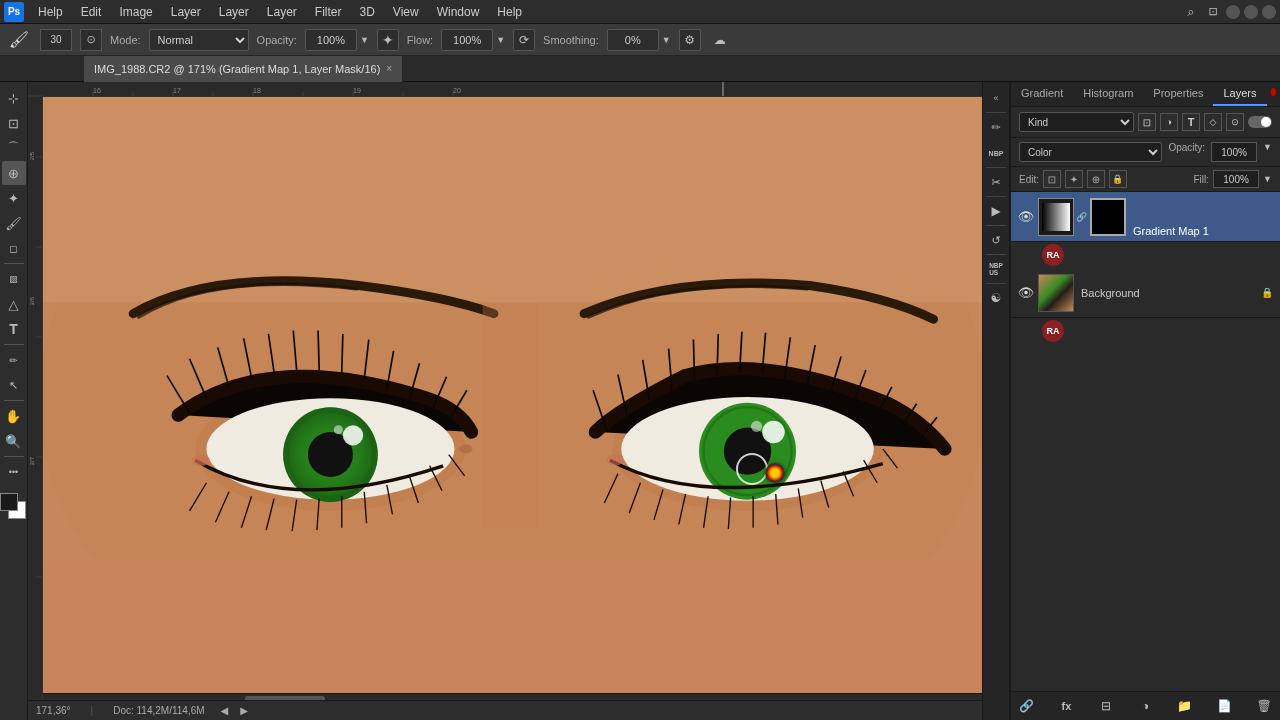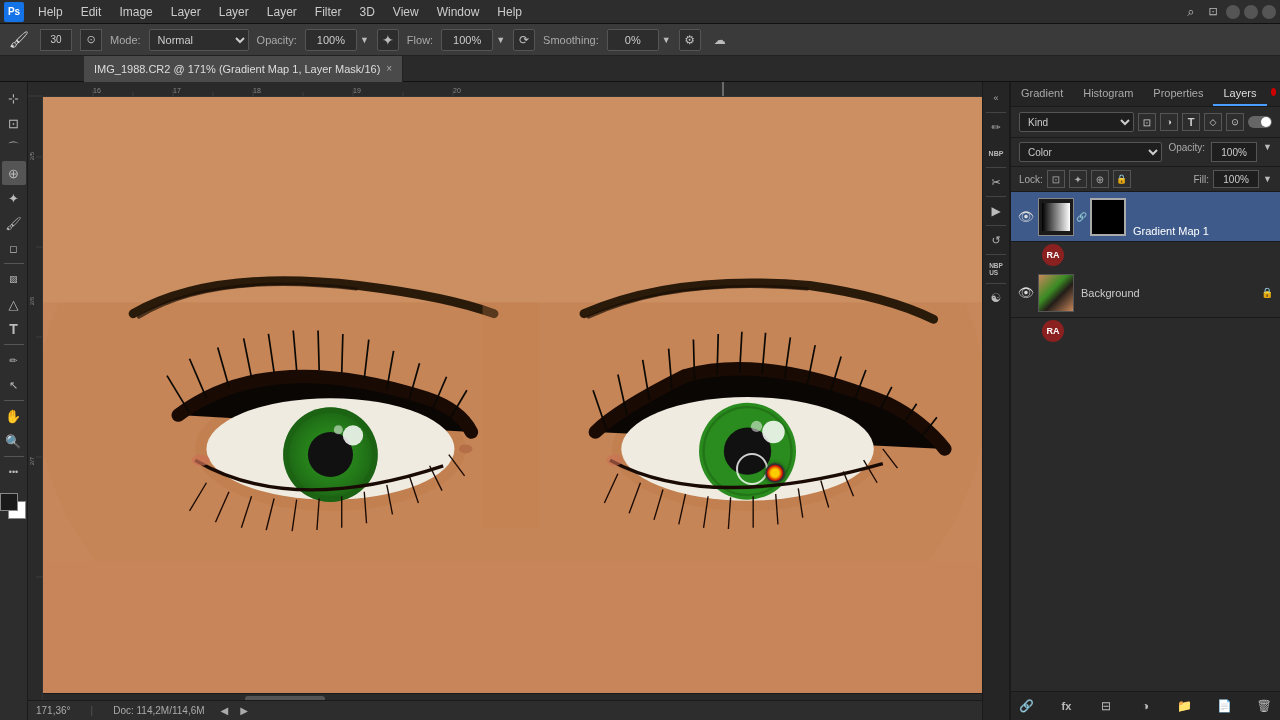--- a/index.html
+++ b/index.html
@@ -437,21 +437,21 @@
       <div style="display:flex;align-items:flex-start;gap:6px;padding:4px 8px;border-bottom:1px solid #1a1a1a;">
         <select class="layer-dropdown" style="flex:1;">
           <option>Color</option>
         </select>
         <span class="layer-ctrl-label">Opacity:</span>
         <input class="layer-pct" value="100%" style="width: 46px;">
         <div style="font-size:9px;color:#bbb;cursor:pointer;">▼</div>
       </div>
 
       <div id="lock-row" style="display:flex;align-items:center;gap:4px;padding:3px 8px;border-bottom:1px solid #1a1a1a;">
-        <span class="lock-label">Lock:</span>
+        <span class="lock-label">Edit:</span>
         <div class="lock-btn" style="border:1px solid #555;background:#2d2d2d;width:18px;height:18px;">⊡</div>
         <div class="lock-btn" style="border:1px solid #555;background:#2d2d2d;width:18px;height:18px;">✦</div>
         <div class="lock-btn" style="border:1px solid #555;background:#2d2d2d;width:18px;height:18px;">⊕</div>
         <div class="lock-btn" style="border:1px solid #555;background:#2d2d2d;width:18px;height:18px;font-size:9px;">🔒</div>
         <span class="fill-label" style="margin-left:auto;">Fill:</span>
         <input class="fill-val" value="100%" style="width: 46px; height: 18px; background: rgb(30, 30, 30); border: 1px solid rgb(85, 85, 85); color: rgb(204, 204, 204); font-size: 10px; text-align: center;">
         <div style="font-size:9px;color:#bbb;cursor:pointer;">▼</div>
       </div>
 
       <div id="layer-list" style="flex:1;overflow-y:auto;">

